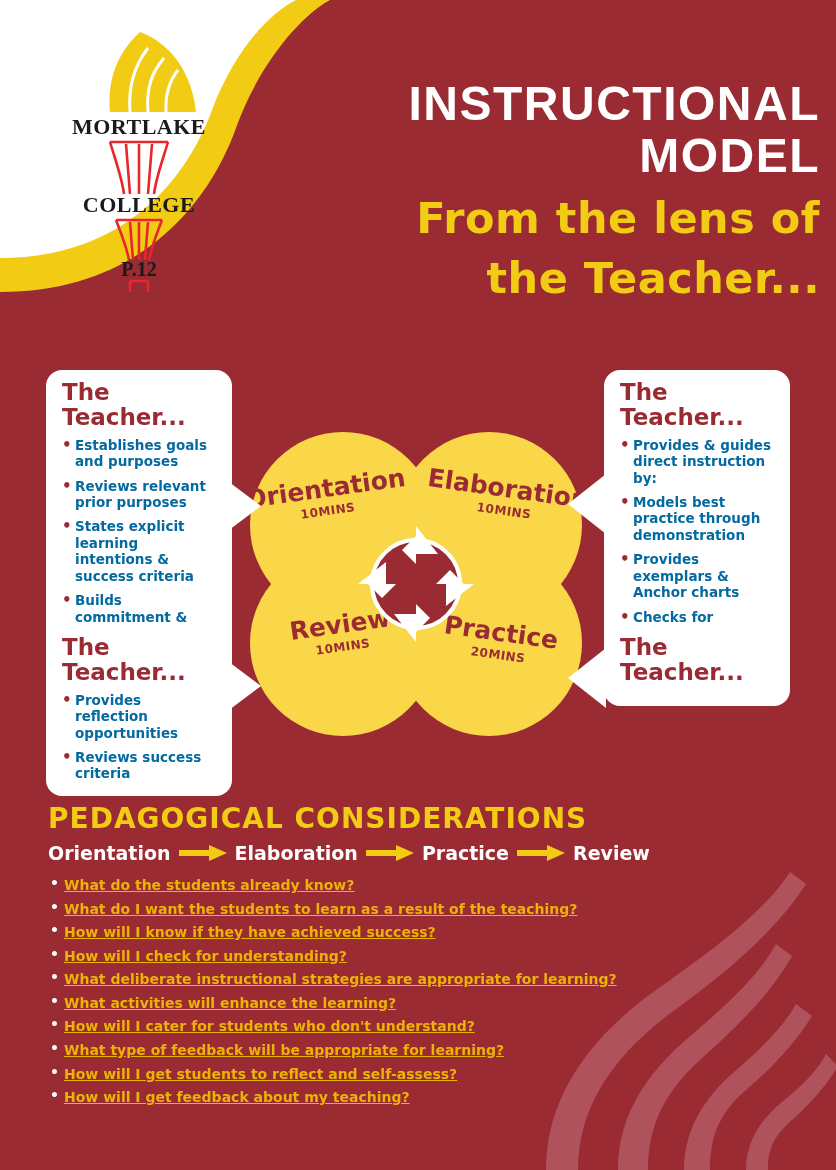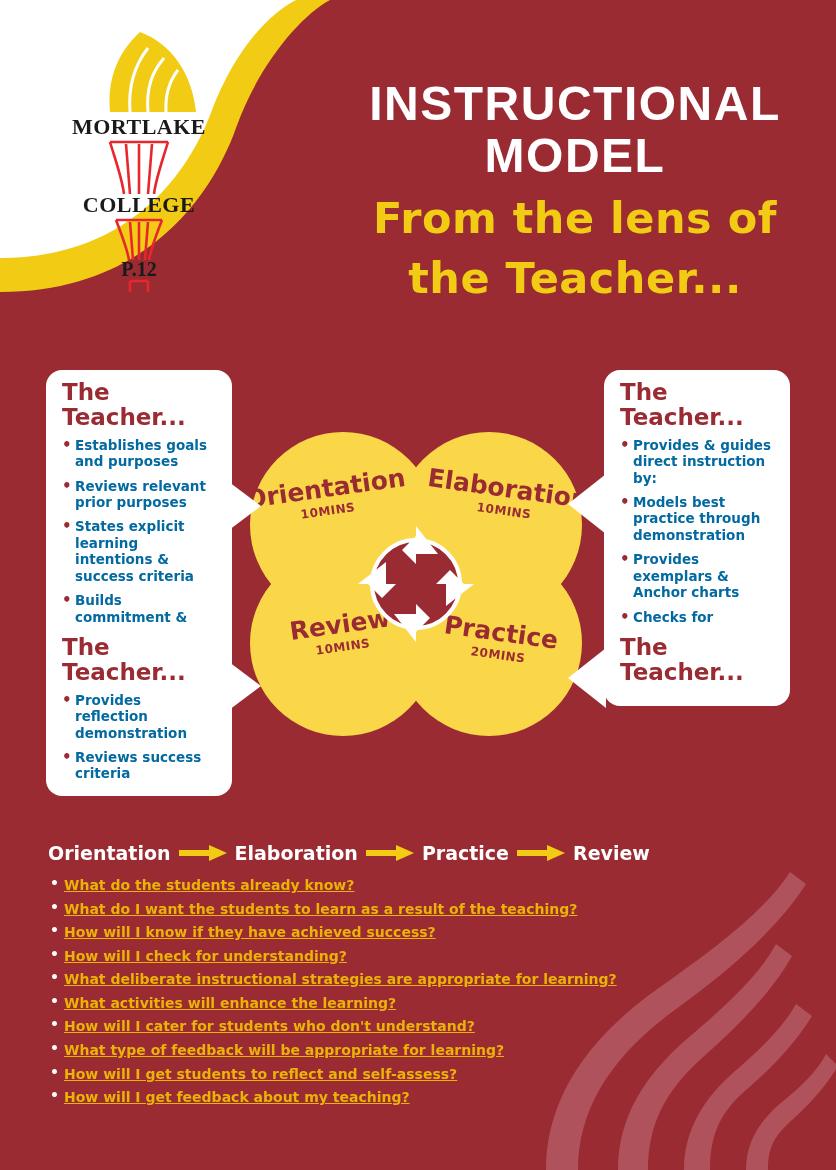--- a/index.html
+++ b/index.html
@@ -16,21 +16,21 @@
   .watermark{position:absolute;right:0;bottom:0;width:330px;height:300px;opacity:1;pointer-events:none;}
 
   
   .header-curve{position:absolute;left:0;top:0;width:360px;height:350px;pointer-events:none;}
 
   
   .logo{position:absolute;left:52px;top:22px;width:175px;height:270px;}
   .logo svg{display:block;}
 
   
-  .title-block{position:absolute;left:330px;top:78px;width:490px;text-align:center;}
+  .title-block{position:absolute;left:330px;top:78px;width:490px;text-align:right;}
   .title-main{
     color:#ffffff;font-weight:bold;font-size:48px;line-height:1.08;
     letter-spacing:1.5px;font-family:"Liberation Sans", sans-serif;
     margin:0;
   }
   .title-sub{
     color:#F2CC14;font-size:43px;line-height:1.12;margin:12px 0 0 0;
     font-family:"DejaVu Sans", sans-serif;font-weight:bold;font-style:normal;
     letter-spacing:0.5px;
   }
@@ -241,29 +241,30 @@
       <li>Provides &amp; guides direct instruction by:</li>
       <li>Models best practice through demonstration</li>
       <li>Provides exemplars &amp; Anchor charts</li>
       <li>Checks for understanding</li>
     </ul>
   </div>
 
   <div class="card" id="card-bl">
     <div class="card-title">The Teacher...</div>
     <ul>
-      <li>Provides reflection demonstration</li>
+      <li>Provides reflection opportunities</li>
       <li>Reviews success criteria</li>
     </ul>
   </div>
 
   <div class="card dense" id="card-br">
     <div class="card-title">The Teacher...</div>
   </div>
 
+  <div class="ped-head">PEDAGOGICAL CONSIDERATIONS</div>
 
   <div class="flow">
     <span class="flow-step">Orientation</span>
     <svg class="flow-arrow" width="48" height="16" viewBox="0 0 48 16">
       <path d="M0 5 L30 5 L30 0 L48 8 L30 16 L30 11 L0 11 Z" fill="#F2CC14"></path>
     </svg>
     <span class="flow-step">Elaboration</span>
     <svg class="flow-arrow" width="48" height="16" viewBox="0 0 48 16">
       <path d="M0 5 L30 5 L30 0 L48 8 L30 16 L30 11 L0 11 Z" fill="#F2CC14"></path>
     </svg>

